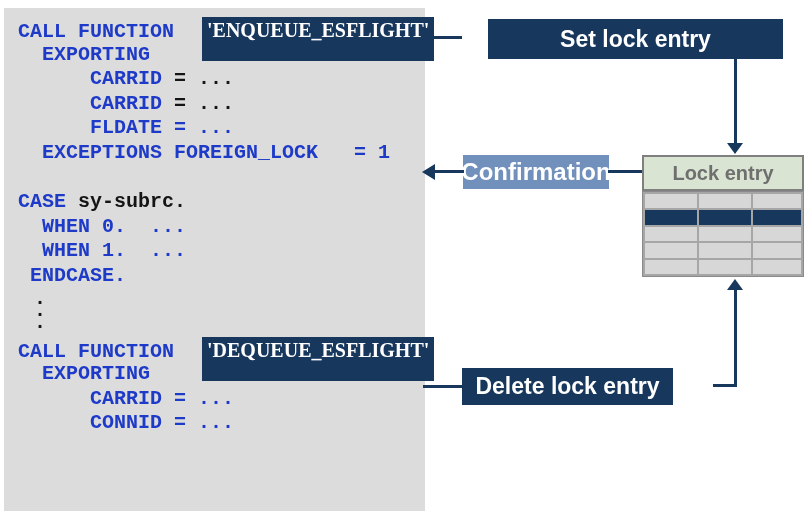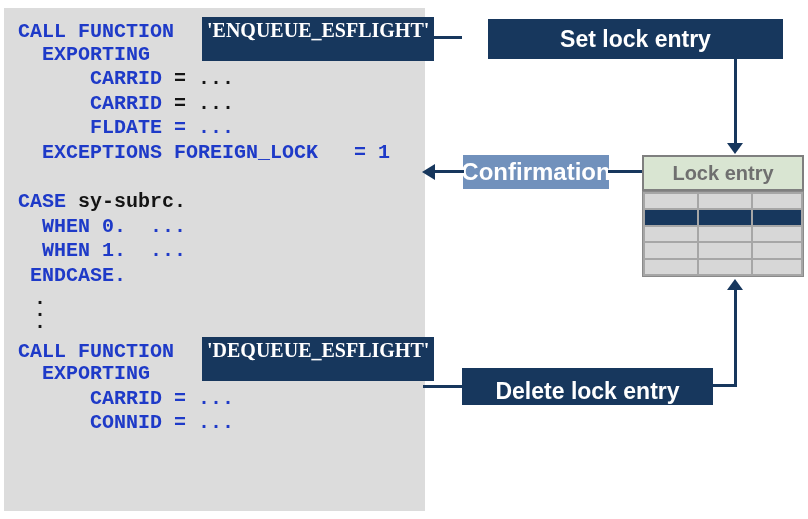--- a/index.html
+++ b/index.html
@@ -41,21 +41,21 @@
     font-family:"Liberation Mono",monospace;font-weight:bold;font-size:20px;
     color:var(--plain-dark);
   }
   .code-vdots div{height:12.3px;line-height:12.3px;}
   
   .flow-box{
     position:absolute;display:flex;align-items:center;justify-content:center;
     color:#ffffff;font-weight:bold;text-align:center;
   }
   .box-set{left:488px;top:19px;width:295px;height:40px;background:var(--navy);font-size:23px;}
-  .box-delete{left:462px;top:368px;width:251px;height:37px;background:var(--navy);font-size:23px;align-items:flex-end;}
+  .box-delete{left:462px;top:368px;width:211px;height:37px;background:var(--navy);font-size:23px;}
   .box-confirmation{left:463px;top:155px;width:146px;height:34px;background:var(--steel-blue);font-size:24px;}
   
   .lock-table-header{
     position:absolute;left:642px;top:155px;width:162px;height:36px;
     background:var(--header-green);border:2px solid #7f7f7f;box-sizing:border-box;
     display:flex;align-items:center;justify-content:center;
     color:var(--header-text);font-weight:bold;font-size:20px;
   }
   .lock-table-grid{
     position:absolute;left:642px;top:191px;width:162px;height:86px;

